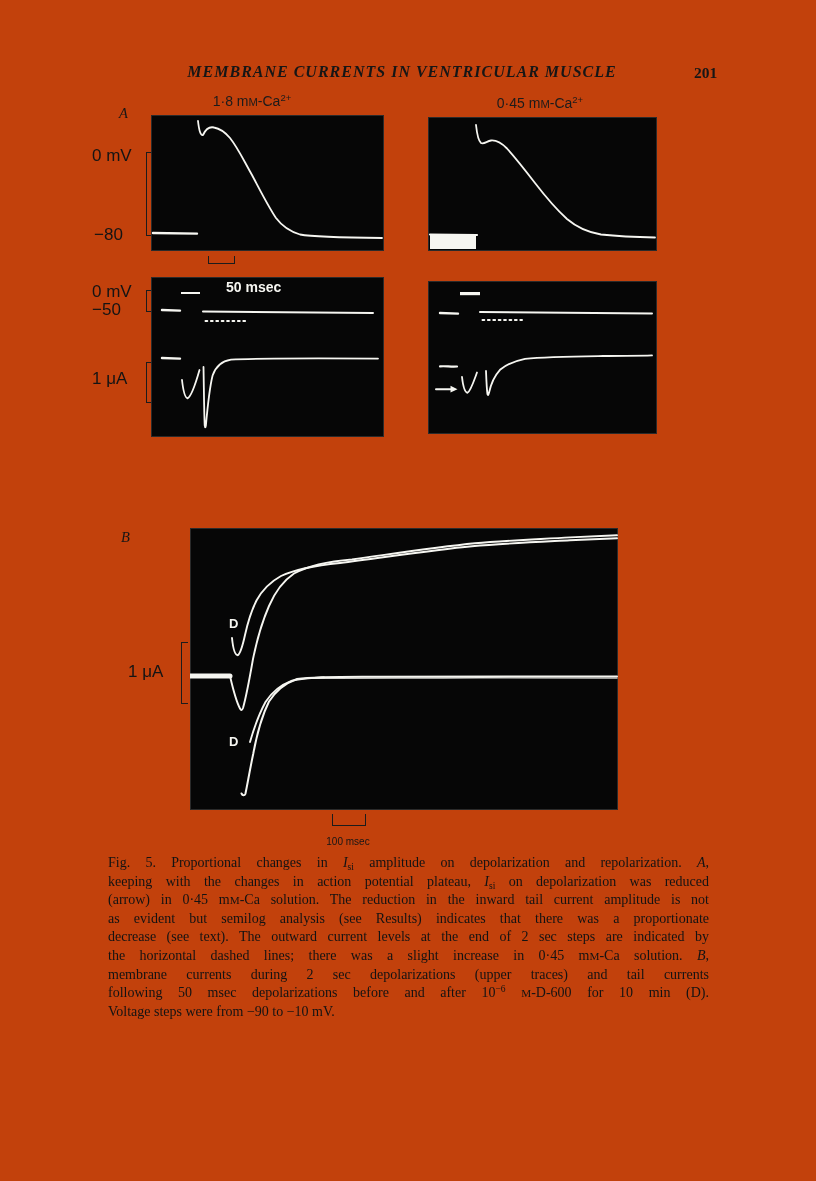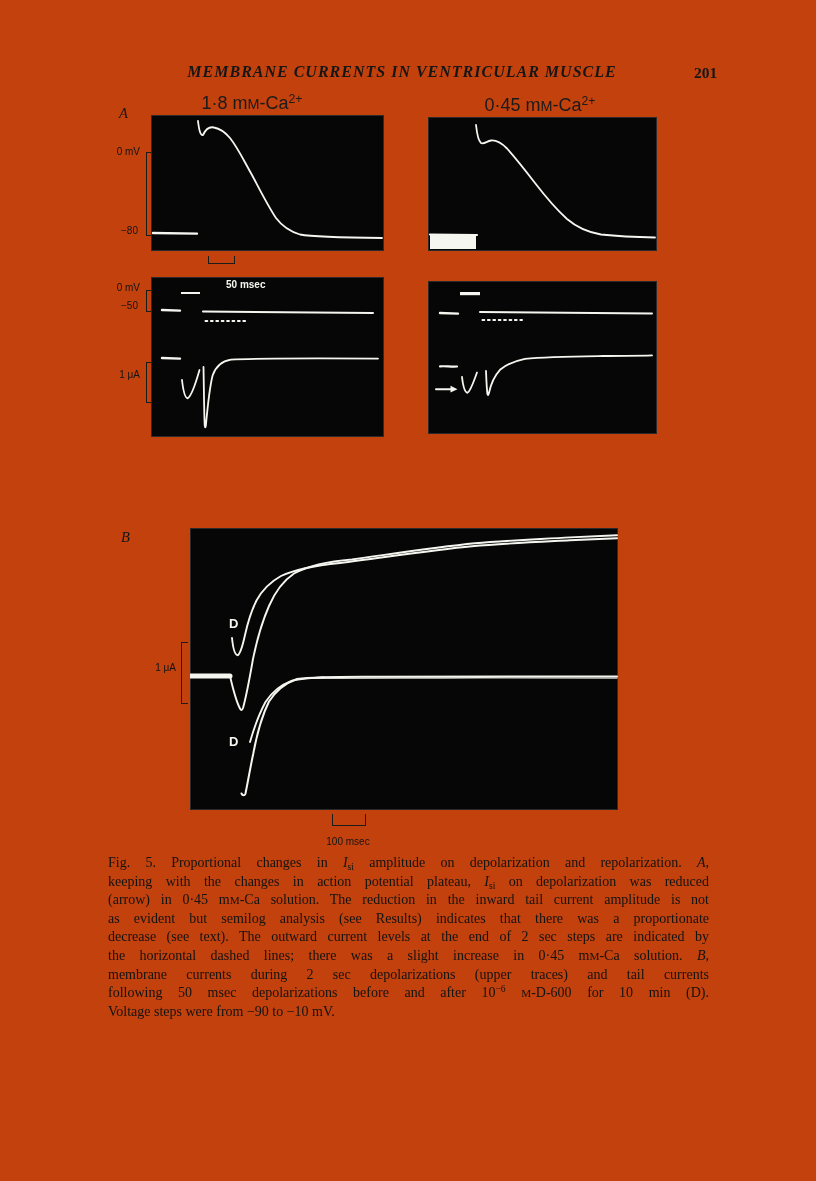--- a/index.html
+++ b/index.html
@@ -10,22 +10,22 @@
     overflow:hidden;
   }
   .abs{position:absolute;}
   .sans{font-family:"Liberation Sans","DejaVu Sans",sans-serif;}
   .title{
     font-style:italic; font-weight:bold; font-size:16px; letter-spacing:1px;
     text-align:center; white-space:nowrap;
   }
   .pageno{font-weight:bold; font-size:15.5px;}
   .panel-letter{font-style:italic; font-size:14.5px;}
-  .col-title{font-size:18px; text-align:center; white-space:nowrap; color:#1b1b1b;}
-  .axis-label{font-size:10px; text-align:right; white-space:nowrap; color:#141414;}
+  .col-title{font-size:14px; text-align:center; white-space:nowrap; color:#1b1b1b;}
+  .axis-label{font-size:17px; white-space:nowrap; color:#141414;}
   .photo{position:absolute; background:#060606; box-shadow:0 0 0 1px #2a2a2a inset;}
   .photo svg{display:block;}
   .trace{stroke:#f6f6f1; fill:none; stroke-linecap:round; stroke-linejoin:round;}
   .bracket-left{
     border-left:1.6px solid #1c1c1c; border-top:1.6px solid #1c1c1c;
     border-bottom:1.6px solid #1c1c1c; width:6px;
   }
   .bracket-bottom{
     border-left:1.6px solid #1c1c1c; border-right:1.6px solid #1c1c1c;
     border-bottom:1.6px solid #1c1c1c;
@@ -87,21 +87,21 @@
       <path class="trace" stroke-width="2.4" d="M11,33 L29,33.6"></path>
       <path class="trace" stroke-width="2" d="M52,34.5 L222,36"></path>
       <path class="trace" stroke-width="2" stroke-dasharray="1.8 3.6" stroke-linecap="butt" d="M54.5,44 L97,44"></path>
       <path class="trace" stroke-width="2.4" d="M11,81 L29,81.6"></path>
       <path class="trace" stroke-width="1.8" d="M31,103 C32,112 33.5,120.5 36.5,121.3 C40,120 44.5,107 48.5,93"></path>
       <path class="trace" stroke-width="1.8" d="M52.5,90 C52.9,110 53.1,136 53.7,148.5 C54,151 54.5,151 54.9,148.5 C56.2,134 58.2,112 61.6,98.5
            C65,88.5 71,84 80,82.6 C100,81.4 150,81.2 227,81.6"></path>
     </svg>
   </div>
 
-  <div class="abs figtext sans" style="left:181px; top:279px; font-size:10px;padding-left:45px;">50 msec</div>
+  <div class="abs figtext sans" style="left:181px; top:279px; font-size:14px;padding-left:45px;">50 msec</div>
   <div class="abs scalebar" style="left:181px; top:291.5px; width:19px; height:2.6px;"></div>
 
   <div class="photo" style="left:428px; top:281px; width:229px; height:153px;">
     <svg width="229" height="153" viewBox="0 0 229 153">
       <rect x="32" y="11" width="20" height="3.2" fill="#f6f6f1"></rect>
       <path class="trace" stroke-width="2.4" d="M12,32 L30,32.6"></path>
       <path class="trace" stroke-width="2" d="M52,31 L224,32.4"></path>
       <path class="trace" stroke-width="2" stroke-dasharray="1.8 3.6" stroke-linecap="butt" d="M54.5,39 L94,39"></path>
       <path class="trace" stroke-width="2.2" d="M12,85.4 C17,84.7 23,86.1 29,85.5"></path>
       <path class="trace" stroke-width="2" d="M8,108.2 L22.5,108.2"></path>

